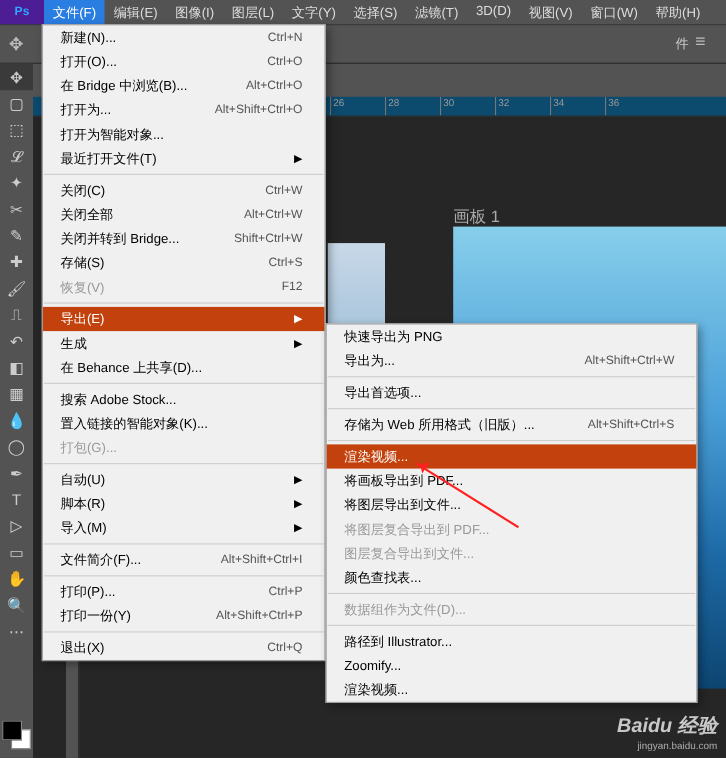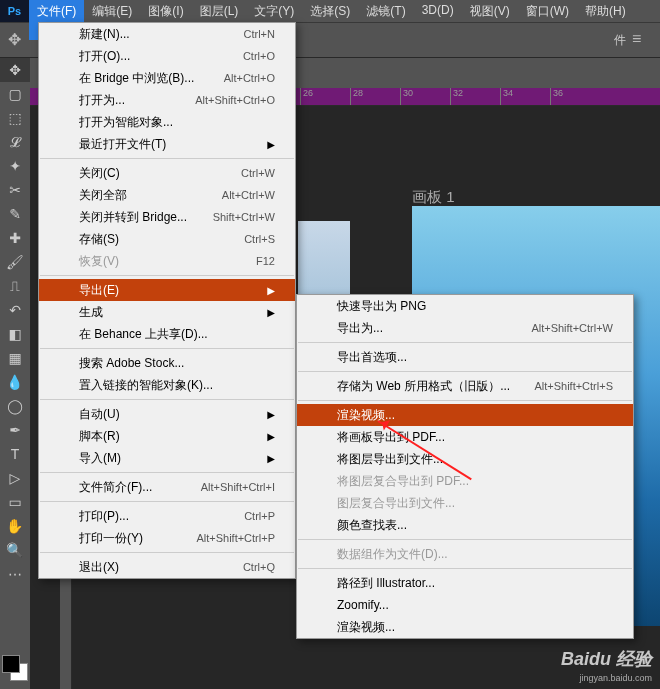--- a/index.html
+++ b/index.html
@@ -1,42 +1,42 @@
 <!DOCTYPE html>
 <html><head>
 <meta charset="utf-8">
 <style>
 * { margin: 0; padding: 0; box-sizing: border-box; font-family: "Microsoft YaHei", sans-serif; }
 body { background: #535353; width: 660px; height: 689px; overflow: hidden; position: relative; }
 
 .menubar { background: #535353; height: 22px; display: flex; align-items: center; font-size: 12px; color: #ddd; }
-.ps-icon { width: 29px; height: 22px; display: flex; align-items: center; justify-content: center; background: #0f172a; color: #31a8ff; font-weight: bold; font-size: 11px; }
+.ps-icon { width: 40px; height: 22px; display: flex; align-items: center; justify-content: center; background: #4c1d95; color: #31a8ff; font-weight: bold; font-size: 11px; }
 .menubar-item { padding: 20px 8px; cursor: default; }
 .menubar-item.active { background: #2a7de1; color: #fff; }
 
 .options-bar { background: #535353; height: 36px; border-top: 1px solid #383838; border-bottom: 1px solid #282828; display: flex; align-items: center; padding: 0 8px; gap: 6px; }
 .opt-icon { width: 20px; height: 20px; display: inline-block; color: #bbb; }
 
 .toolbar { position: absolute; left: 0; top: 58px; width: 30px; background: #535353; display: flex; flex-direction: column; }
 .tool { width: 30px; height: 24px; display: flex; align-items: center; justify-content: center; color: #ccc; font-size: 14px; }
 .tool.sel { background: #3a3a3a; }
 
-.ruler { position: absolute; left: 30px; top: 88px; right: 0; height: 18px; background: #701a75; border-bottom: 1px solid #2a2a2a; display: flex; font-size: 9px; color: #999; overflow: hidden; }
+.ruler { position: absolute; left: 30px; top: 88px; right: 0; height: 18px; background: #0c4a6e; border-bottom: 1px solid #2a2a2a; display: flex; font-size: 9px; color: #999; overflow: hidden; }
 .ruler-tick { width: 50px; border-left: 1px solid #777; padding-left: 2px; }
 
 .canvas-area { position: absolute; left: 30px; top: 106px; right: 0; bottom: 0; background: #262626; overflow: hidden; }
 .artboard-label { position: absolute; color: #aaa; font-size: 15px; }
 .artboard-img { position: absolute; background: linear-gradient(180deg, #87ceeb 0%, #4a9fd8 40%, #1e6ba8 70%, #0d4571 100%); }
 .artboard1 { left: 382px; top: 100px; width: 280px; height: 420px; }
 .artboard2 { left: 268px; top: 115px; width: 52px; height: 200px; background: linear-gradient(180deg, #c8d8e8 0%, #7aa8c8 100%); }
 
 .dropdown { position: absolute; background: #f0f0f0; border: 1px solid #999; box-shadow: 3px 3px 8px rgba(0,0,0,0.4); font-size: 12px; color: #000; }
 .menu1 { left: 38px; top: 22px; width: 258px; }
 .menu2 { left: 296px; top: 294px; width: 338px; }
-.menu-item { display: flex; justify-content: space-between; align-items: center; padding: 4px 20px 4px 40px; cursor: default; position: relative; height: 22px; }
+.menu-item { display: flex; justify-content: space-between; align-items: center; padding: 4px 20px 4px 16px; cursor: default; position: relative; height: 22px; }
 .menu-item.hl { background: #c2410c; color: #fff; }
 .menu-item.disabled { color: #999; }
 .menu-sep { height: 1px; background: #ccc; margin: 3px 1px; }
 .menu-item .arrow { font-size: 10px; }
 .shortcut { color: #555; font-size: 11px; }
 
 .swatches { position: absolute; left: 2px; bottom: 8px; width: 26px; }
 .swatch { width: 18px; height: 18px; border: 1px solid #888; }
 .swatch.fg { background: #000; position: relative; z-index: 2; }
 .swatch.bg { background: #fff; margin-top: -10px; margin-left: 8px; }
@@ -183,20 +183,23 @@
     <div class="menu-item">
       <span>在 Behance 上共享(D)...</span>
     </div>
     <div class="menu-sep"></div>
     <div class="menu-item">
       <span>搜索 Adobe Stock...</span>
     </div>
     <div class="menu-item">
       <span>置入链接的智能对象(K)...</span>
     </div>
+    <div class="menu-item disabled">
+      <span>打包(G)...</span>
+    </div>
     <div class="menu-sep"></div>
     <div class="menu-item">
       <span>自动(U)</span>
       <span class="arrow">▶</span>
     </div>
     <div class="menu-item">
       <span>脚本(R)</span>
       <span class="arrow">▶</span>
     </div>
     <div class="menu-item">

